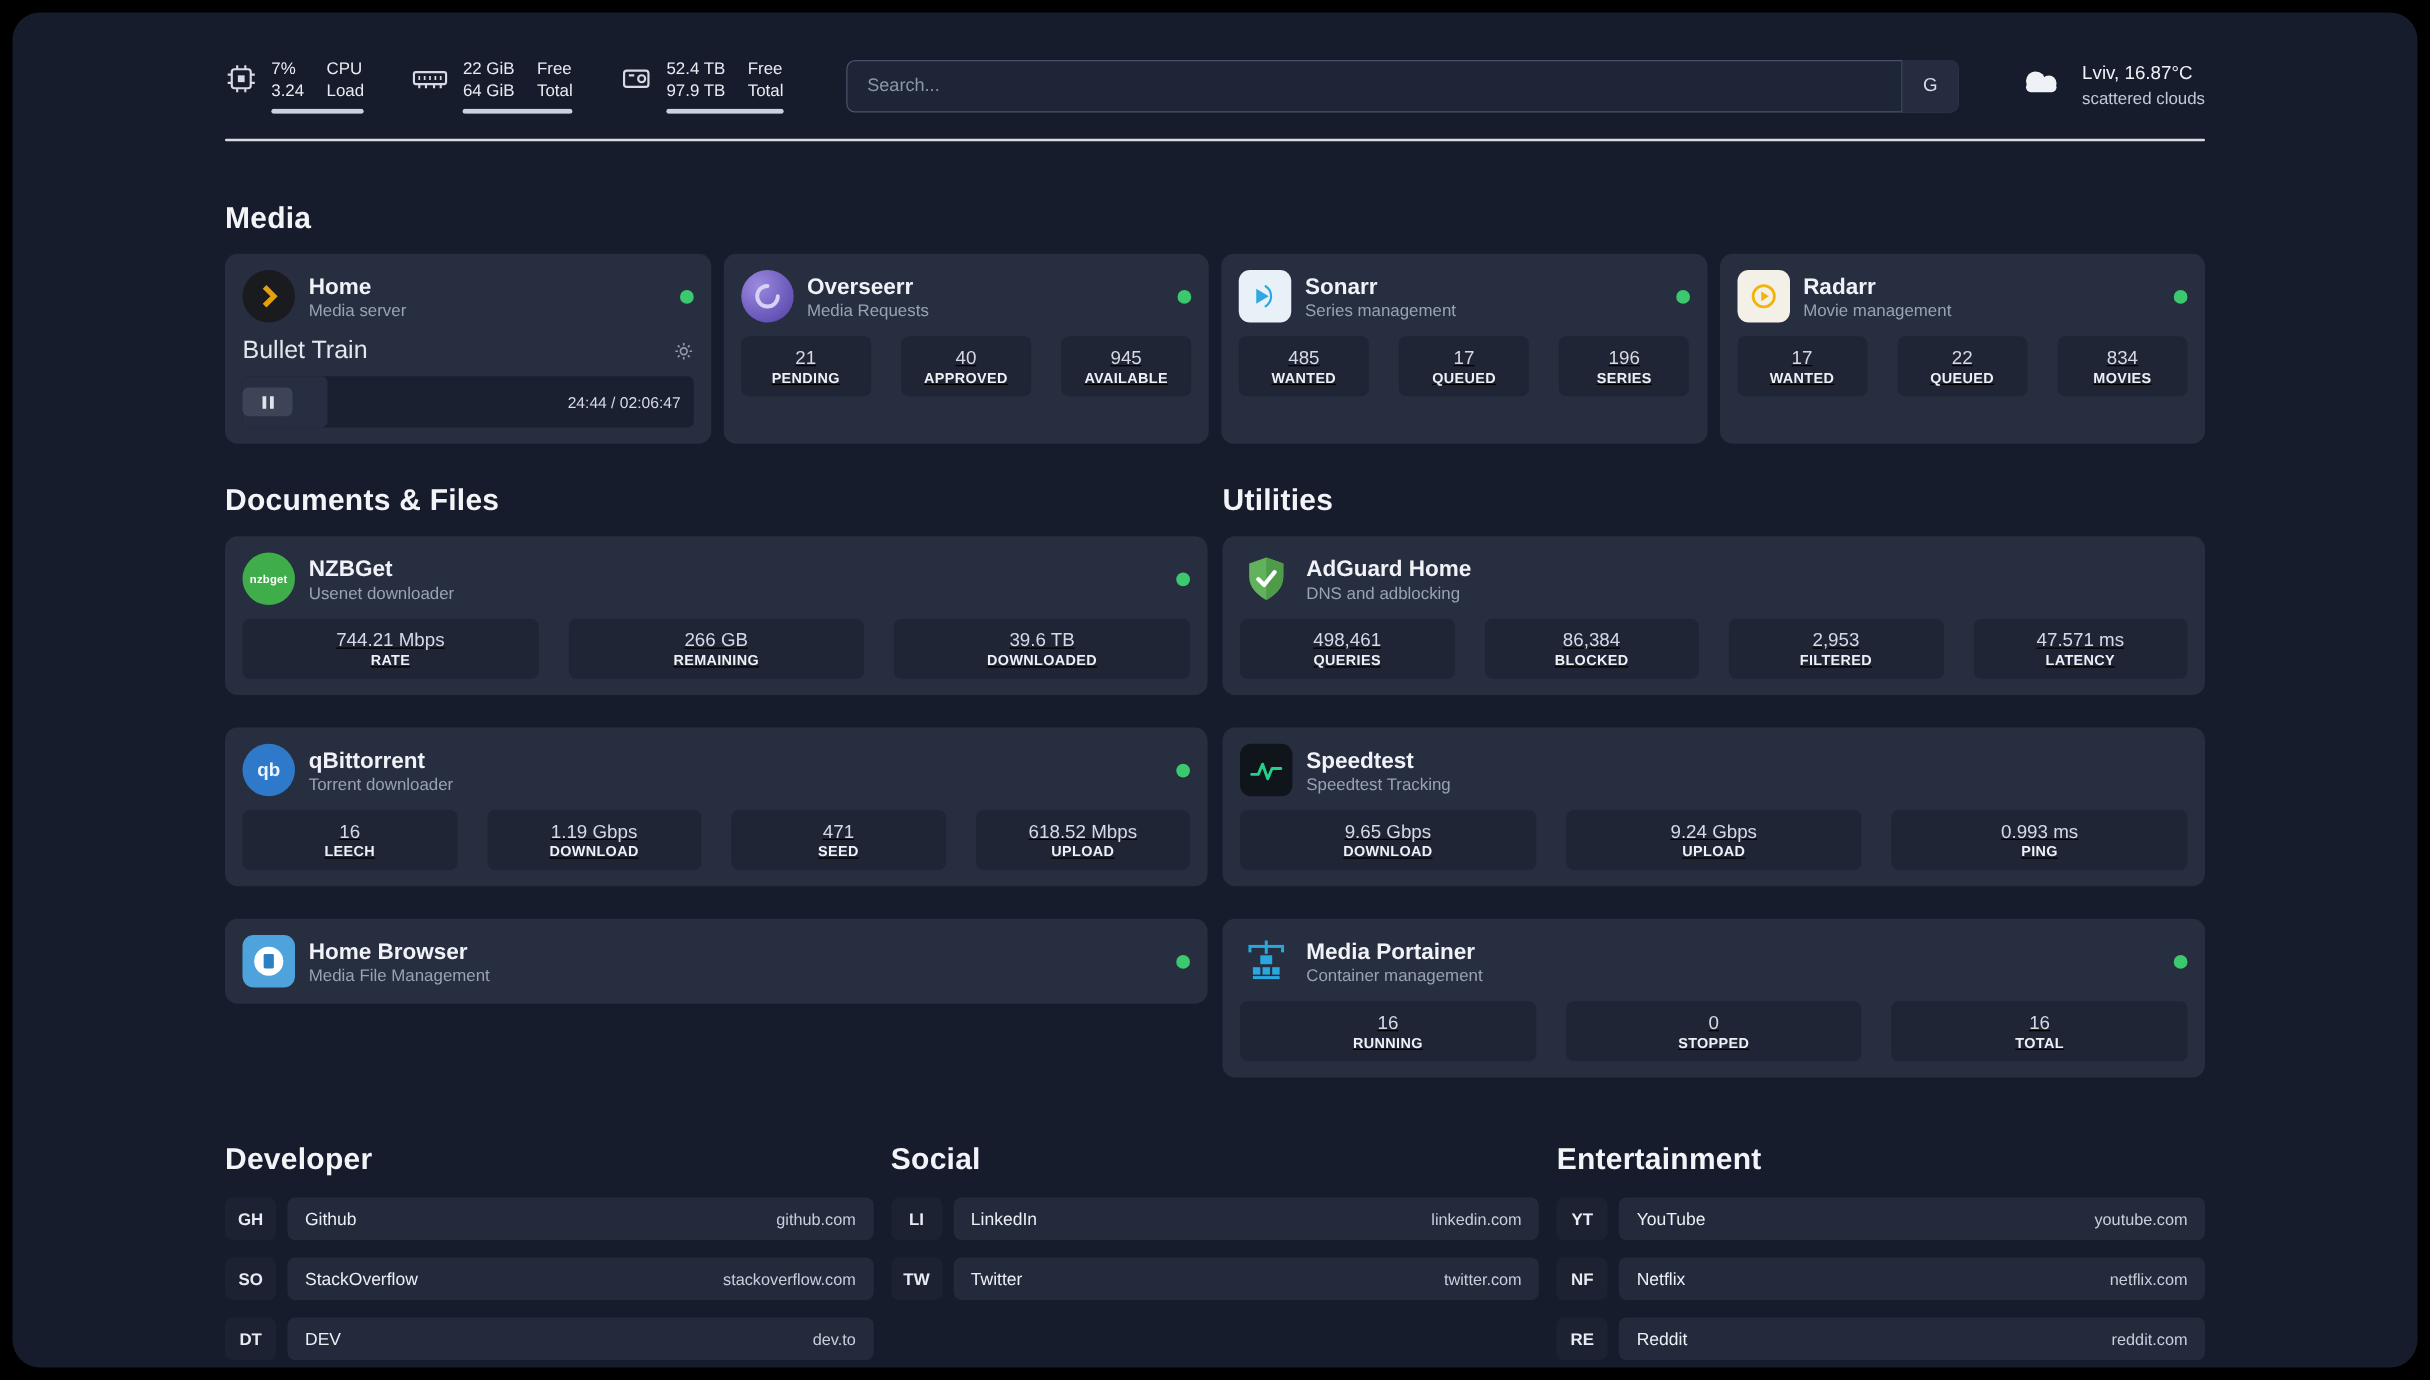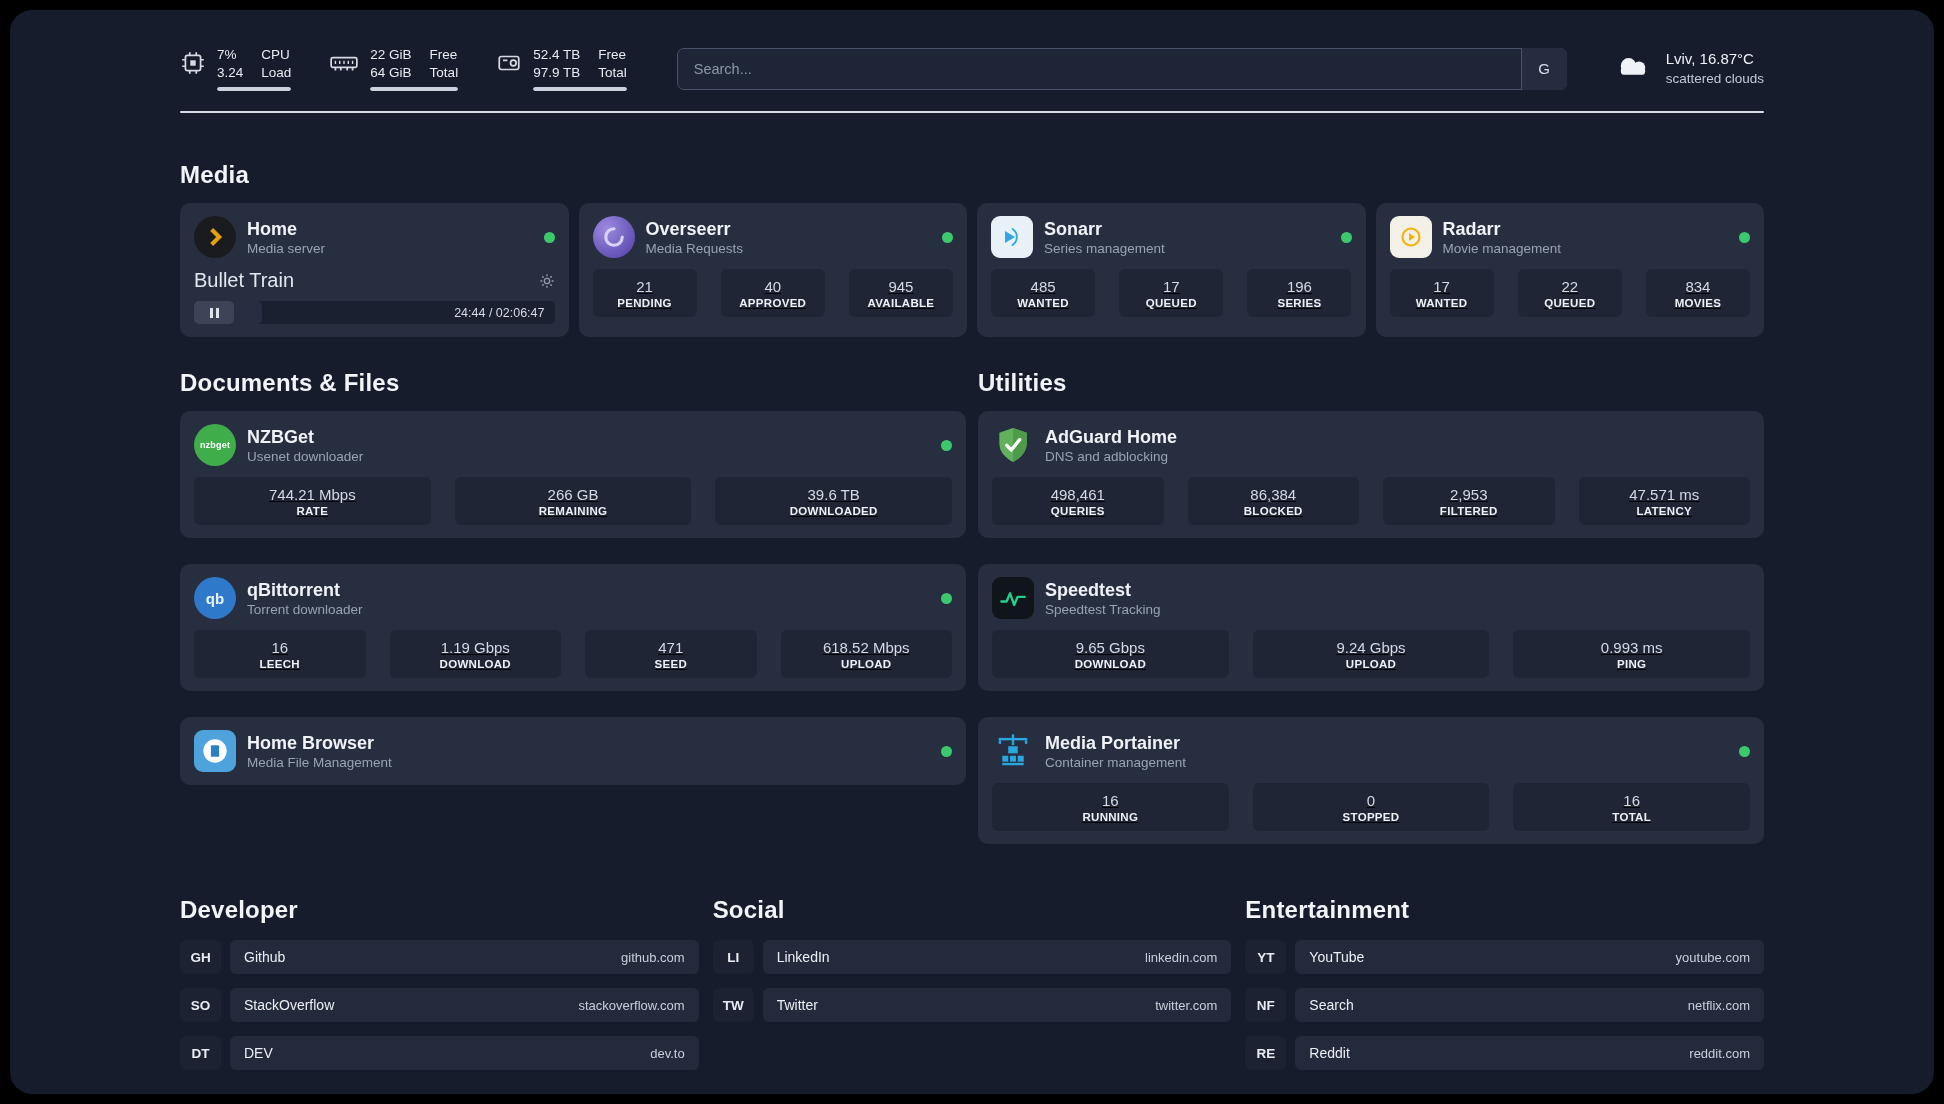--- a/index.html
+++ b/index.html
@@ -53,21 +53,21 @@
   .c3 { grid-template-columns:repeat(3,1fr); }
   .c4 { grid-template-columns:repeat(4,1fr); }
   .tile { background:#1f2535; border-radius:6px; height:48px; display:flex; flex-direction:column; align-items:center; justify-content:center; gap:2px; }
   .tile-value { font-size:15px; color:#d4dae4; }
   .tile-label { font-size:11.5px; font-weight:700; color:#edf0f5; letter-spacing:.3px; }
 
   
   .np-row { display:flex; align-items:center; margin-top:11px; }
   .np-title { font-size:20px; color:#e3e7ee; }
   .gear { margin-left:auto; cursor:pointer; display:flex; }
-  .player { margin-top:9px; position:relative; height:23px; background:#1a2030; border-radius:5px; display:flex; align-items:center; }
+  .player { margin-top:9px; position:relative; height:41px; background:#1a2030; border-radius:5px; display:flex; align-items:center; }
   .pfill { position:absolute; left:0; top:0; bottom:0; width:19%; background:#272e42; border-radius:5px; }
   .pausebtn { position:relative; width:40px; height:23px; background:#3d4457; border-radius:5px;
               display:flex; align-items:center; justify-content:center; gap:3px; cursor:pointer; z-index:2; }
   .pausebtn i { display:block; width:3px; height:10px; background:#dfe3ea; }
   .ptime { position:absolute; right:10px; top:0; bottom:0; display:flex; align-items:center; font-size:12.5px; color:#d6dbe4; z-index:2; }
 
   
   .mid { margin-top:32px; display:grid; grid-template-columns:1fr 1fr; gap:12px; align-items:start; }
   .col { display:flex; flex-direction:column; }
   .col .card { margin-top:14px; }
@@ -589,21 +589,21 @@
         <div class="bm-row">
           <span class="bm-abbr">YT</span>
           <span class="bm-pill">
             <span class="bm-name">YouTube</span>
             <span class="bm-url">youtube.com</span>
           </span>
         </div>
         <div class="bm-row">
           <span class="bm-abbr">NF</span>
           <span class="bm-pill">
-            <span class="bm-name">Search</span>
+            <span class="bm-name">Netflix</span>
             <span class="bm-url">netflix.com</span>
           </span>
         </div>
         <div class="bm-row">
           <span class="bm-abbr">RE</span>
           <span class="bm-pill">
             <span class="bm-name">Reddit</span>
             <span class="bm-url">reddit.com</span>
           </span>
         </div>

